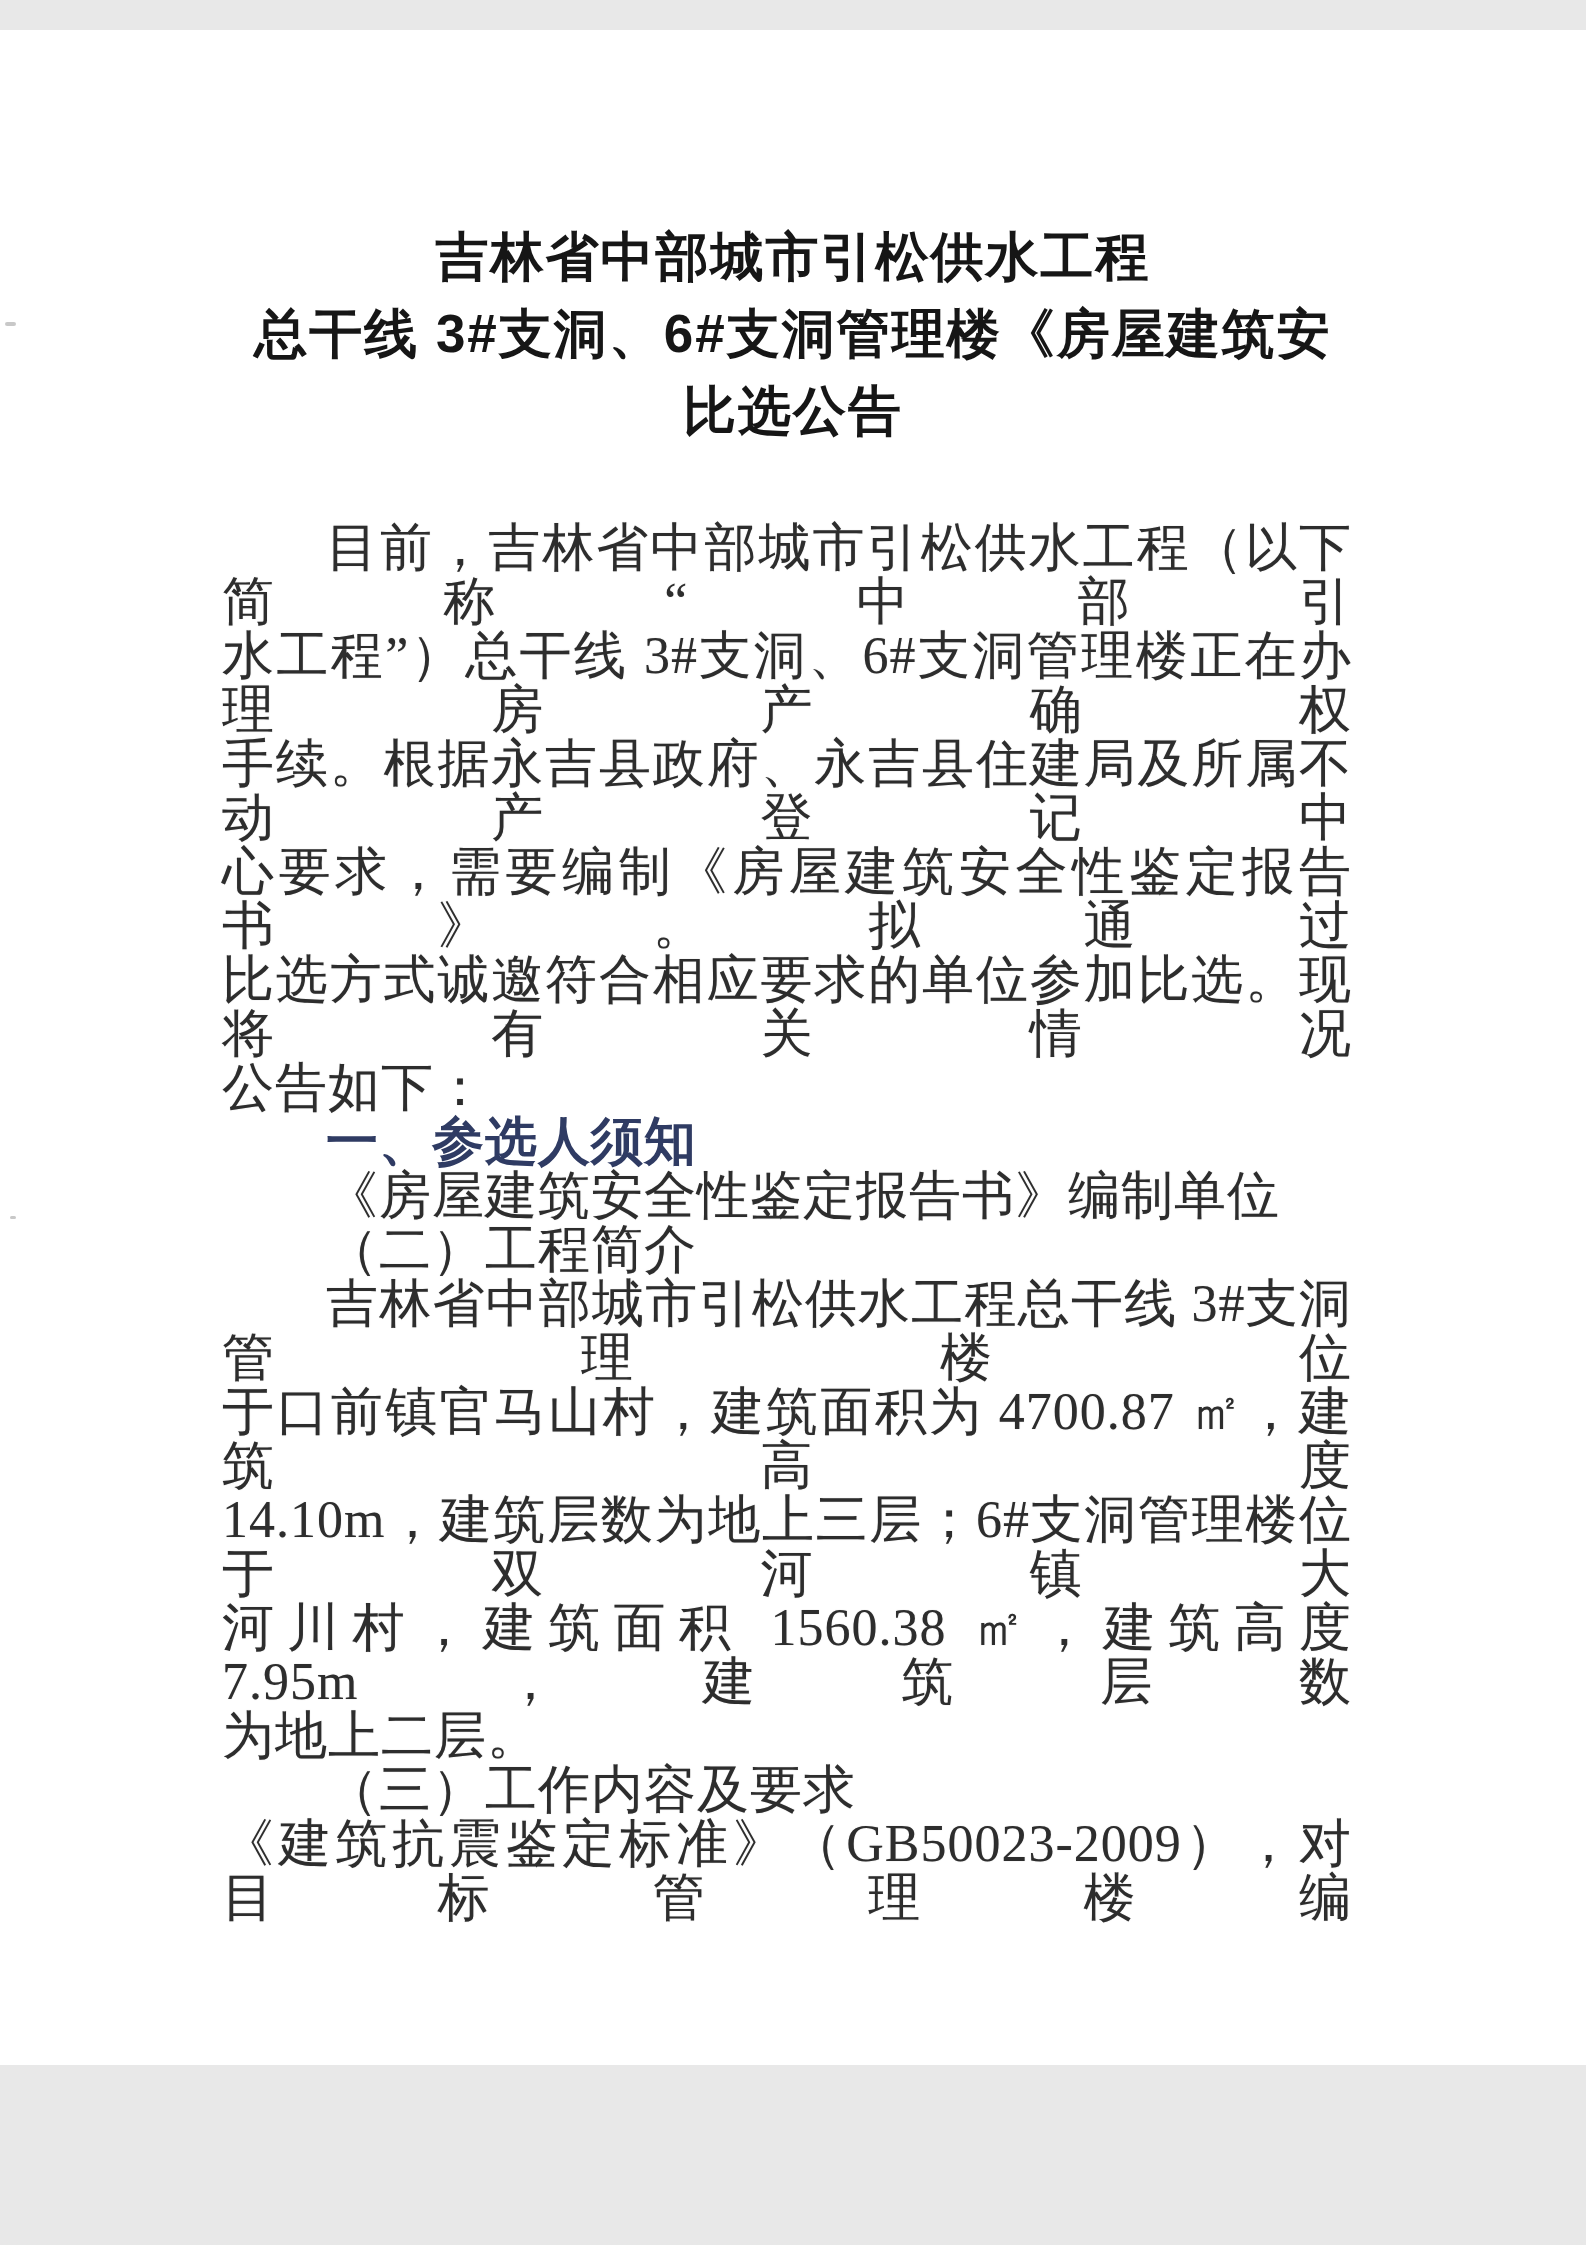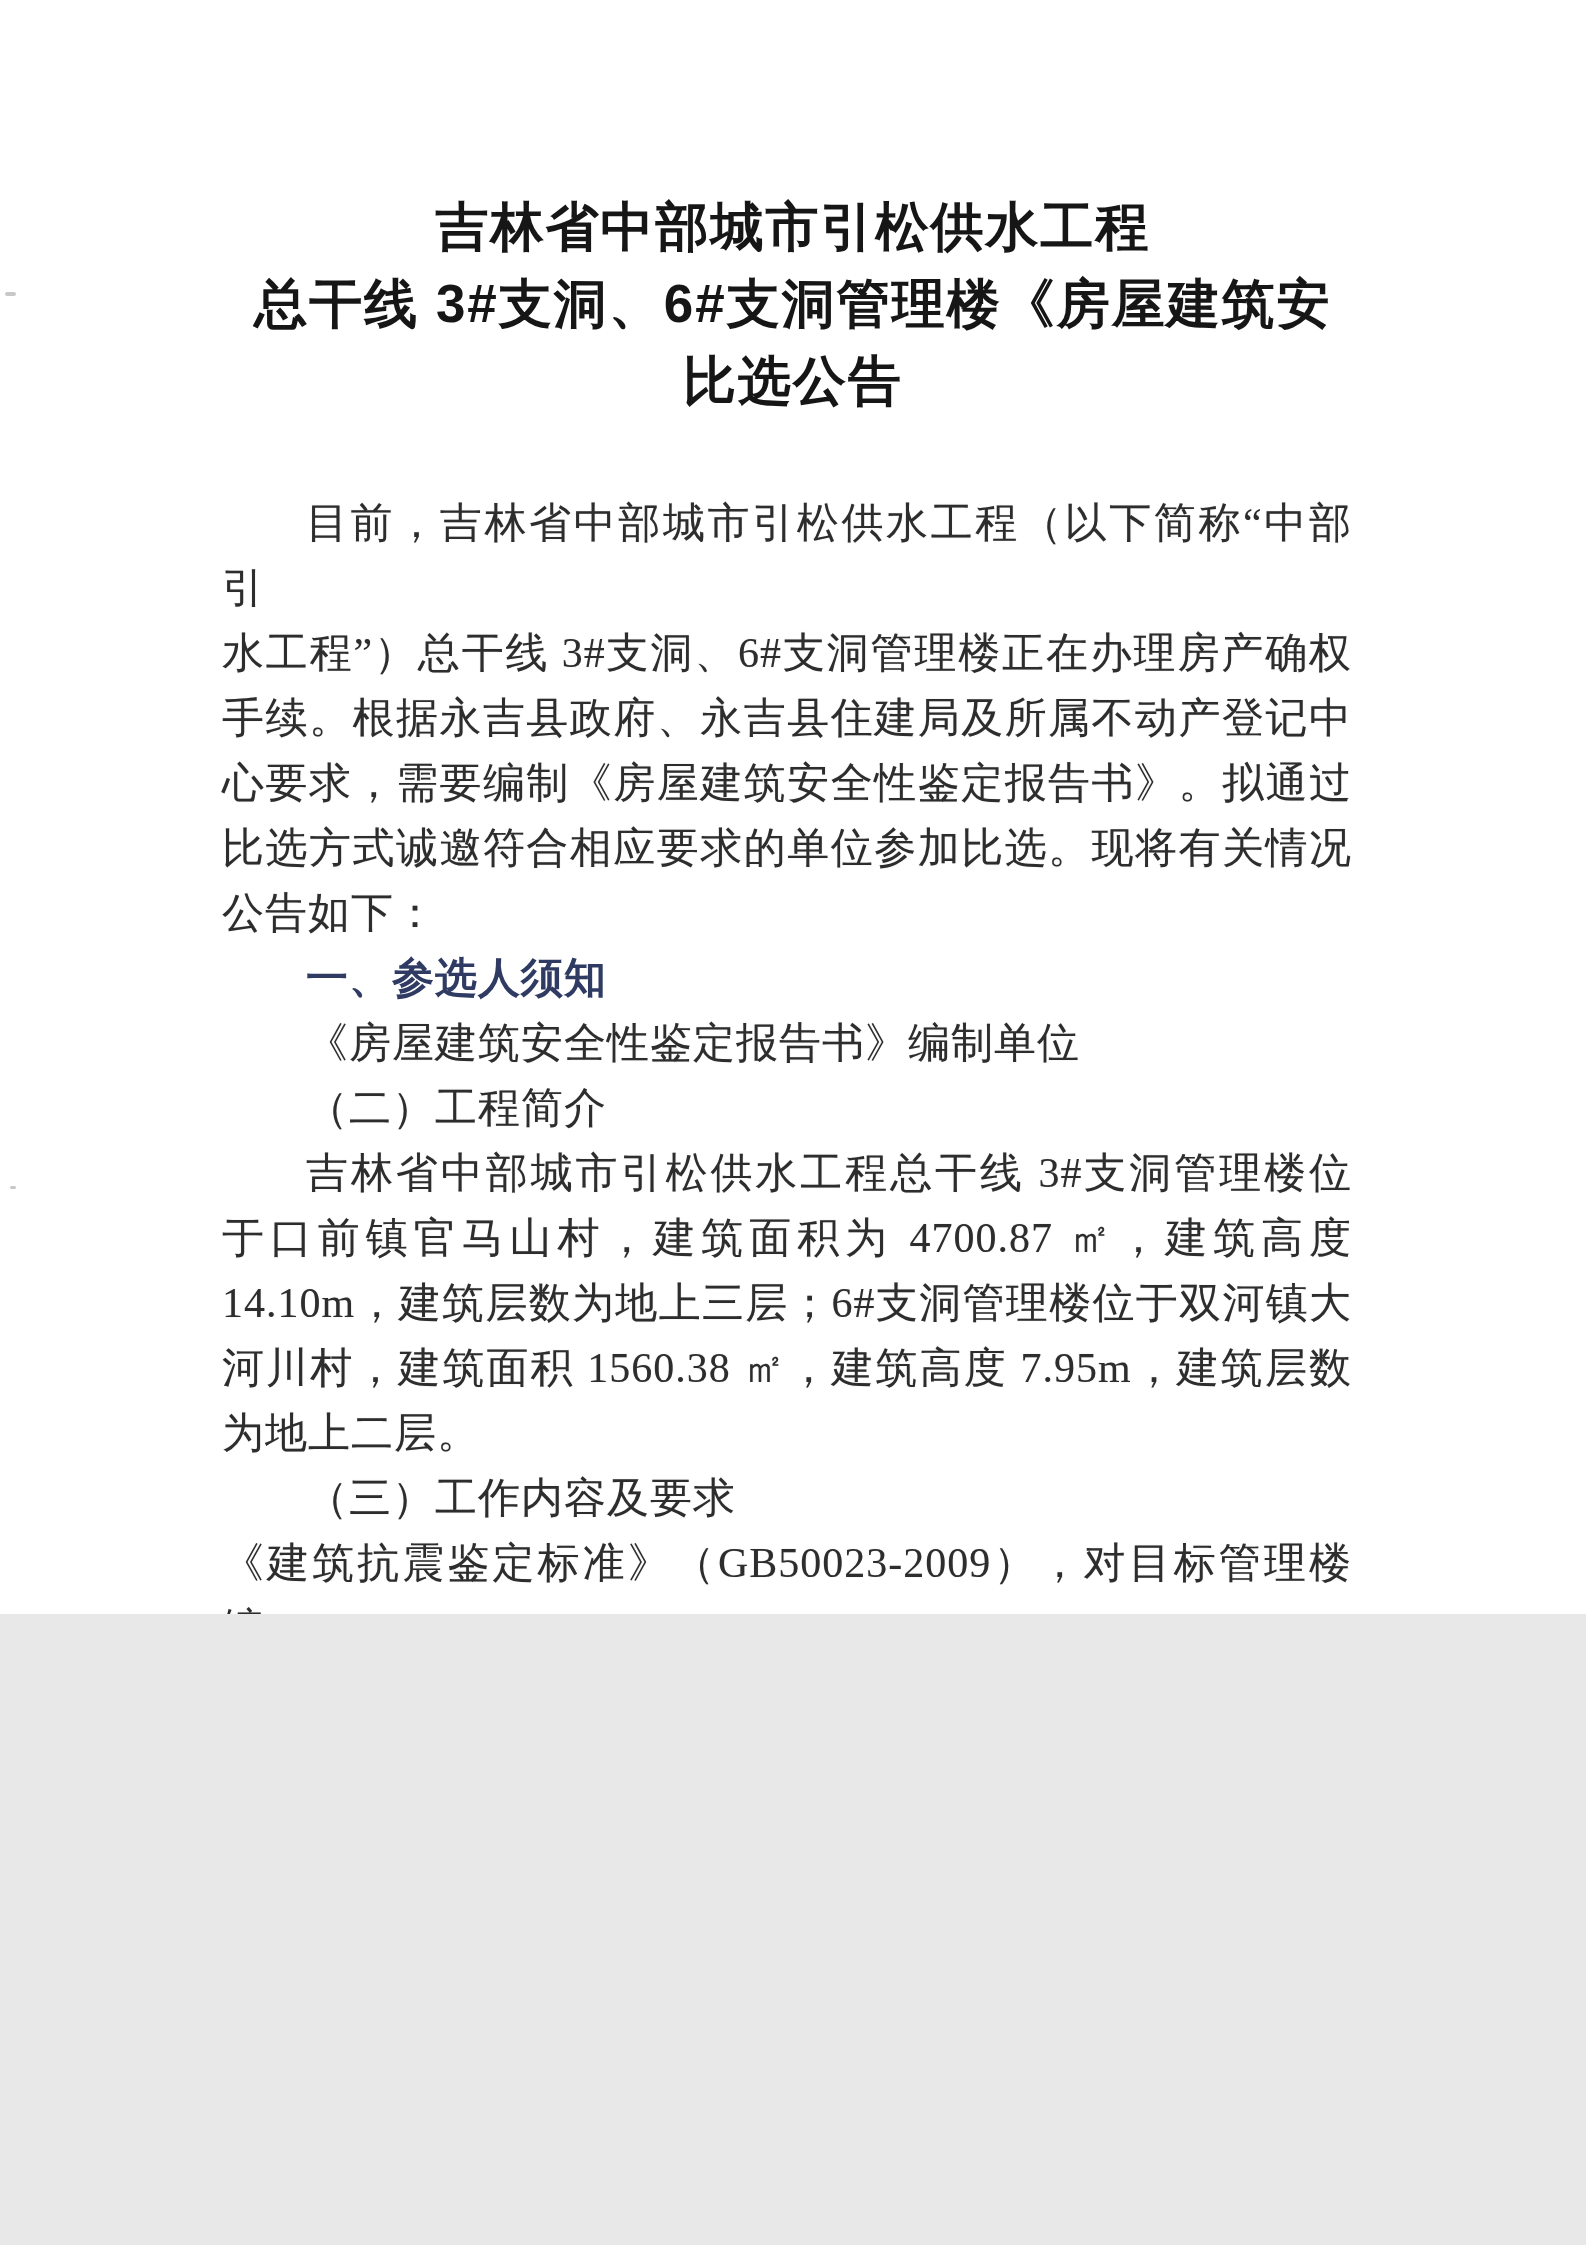--- a/index.html
+++ b/index.html
@@ -1,39 +1,40 @@
 <!DOCTYPE html>
 <html lang="zh"><head>
 <meta charset="utf-8">
 <style>
   html, body { margin: 0; padding: 0; background: #e8e8e8; }
   .page {
     position: relative;
     width: 1586px;
-    height: 1614px;
+    height: 2035px;
     background: #ffffff;
     overflow: hidden;
     font-family: "Liberation Serif", "DejaVu Serif", serif;
+    margin-top: 30px;
   }
   .title-block {
     padding-top: 188px;
     text-align: center;
     color: #161616;
     font-family: "Liberation Sans", "DejaVu Sans", sans-serif;
     font-weight: 700;
     font-size: 53px;
     line-height: 77px;
     letter-spacing: 2px;
   }
   .title-line { margin: 0; }
   .body-block {
     width: 1130px;
     margin: 72px 0 0 222px;
-    font-size: 42px;
-    line-height: 65px;
+    font-size: 52px;
+    line-height: 54px;
     color: #2d2d2d;
     letter-spacing: 1px;
     text-shadow: 0 0 1px rgba(80, 80, 80, 0.35);
   }
   .body-line { margin: 0; text-align: justify; }
   .stretch { text-align-last: justify; }
   .indent { text-indent: 2em; }
   .heading {
     font-family: Liberation Serif, serif;
     font-weight: 700;

